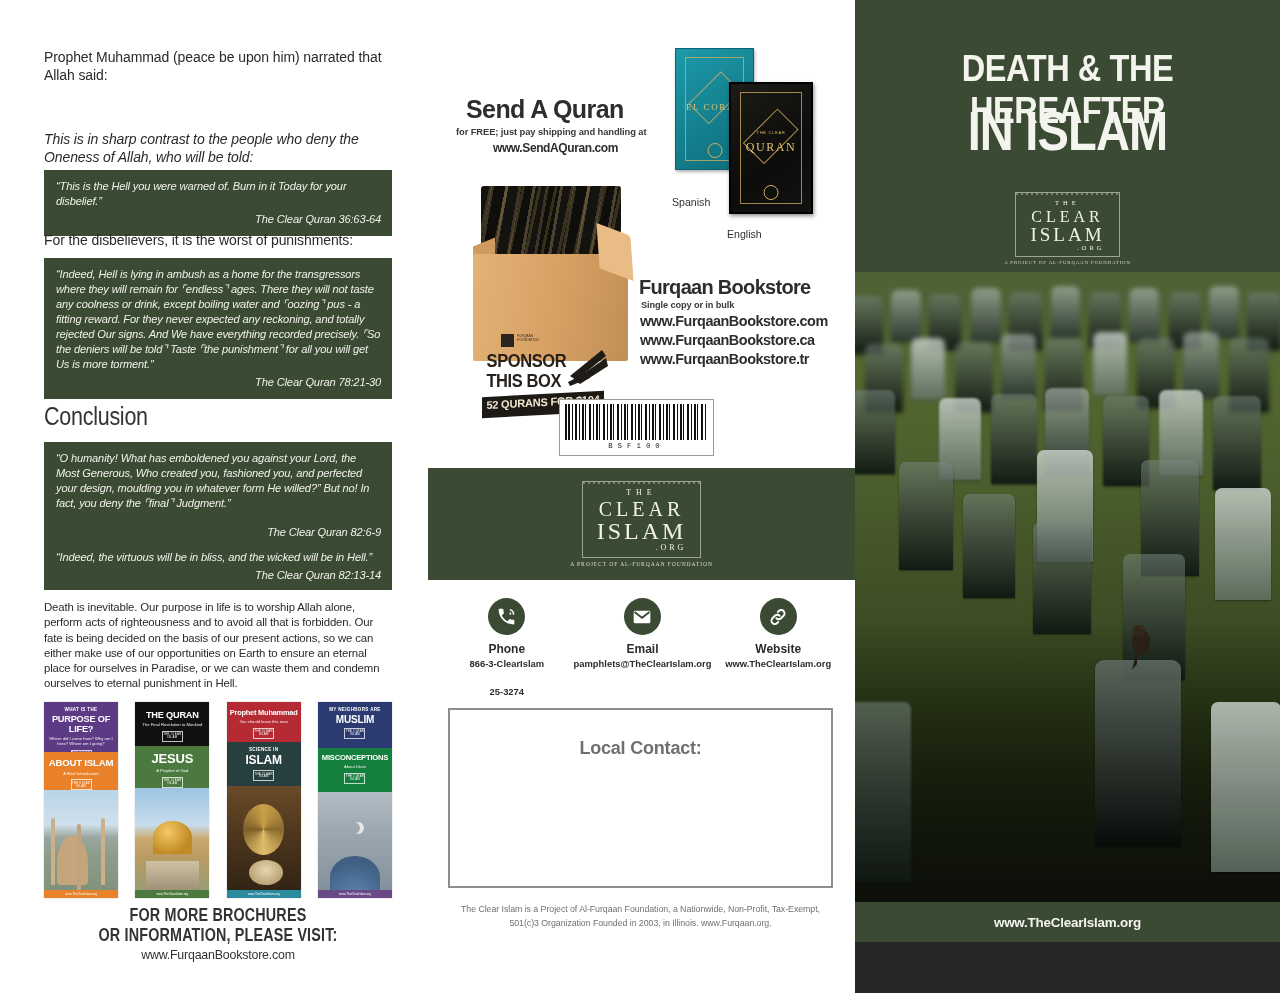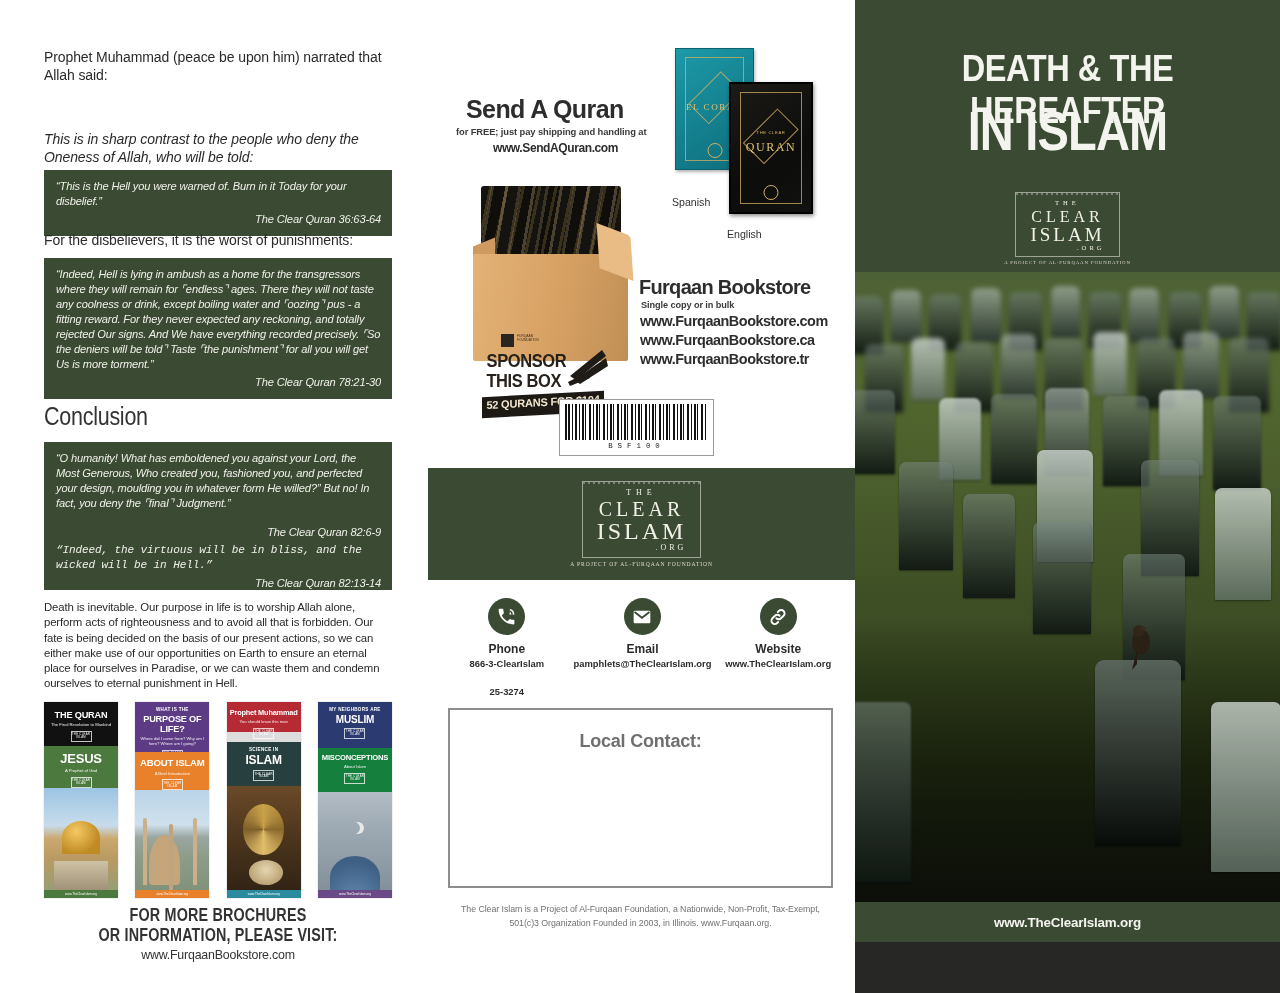--- a/index.html
+++ b/index.html
@@ -195,21 +195,21 @@
                  display: flex; justify-content: space-around; }
   .contact-item { text-align: center; width: 145px; }
   .contact-icon { width: 37px; height: 37px; border-radius: 50%; background: #3b4a33;
                   margin: 0 auto 7px; display: flex; align-items: center; justify-content: center; }
   .contact-label { font-size: 12px; font-weight: bold; color: #2c2c2c; }
   .contact-value { font-size: 9.4px; color: #2c2c2c; font-weight: 600; margin-top: 2px; line-height: 1.25; }
 
   
   #local-contact { position: absolute; left: 448px; top: 708px; width: 385px; height: 180px;
                    border: 2px solid #8d8d8d; background: #fff; }
-  #local-contact-label { text-align: center; margin-top: 21px; font-size: 18px; font-weight: bold;
+  #local-contact-label { text-align: center; margin-top: 28px; font-size: 18px; font-weight: bold;
                          color: #6f6f6f; letter-spacing: -.2px; }
   #mid-footer { position: absolute; left: 448px; top: 903px; width: 385px; text-align: center;
                 font-size: 8.8px; color: #717171; line-height: 1.55; letter-spacing: -.05px; }
 
   
   #right-panel { position: absolute; left: 855px; top: 0; width: 425px; height: 993px;
                  background: #272725; overflow: hidden; }
   #cover-top { position: absolute; left: 0; top: 0; width: 425px; height: 272px; background: #3b4a33; }
   #cover-title1 { position: absolute; left: 0; right: 0; top: 48px; text-align: center;
                   color: #f4f4ef; font-weight: bold; font-size: 37px; letter-spacing: -.5px;
@@ -260,62 +260,62 @@
     <div class="quote-box" style="left:44px; top:258px; width:348px;">
       <span>“Indeed, Hell is lying in ambush as a home for the transgressors where they will remain for ⌜endless⌝ ages. There they will not taste any coolness or drink, except boiling water and ⌜oozing⌝ pus - a fitting reward. For they never expected any reckoning, and totally rejected Our signs. And We have everything recorded precisely. ⌜So the deniers will be told⌝ Taste ⌜the punishment⌝ for all you will get Us is more torment.”</span>
       <span class="quote-ref">The Clear Quran 78:21-30</span>
     </div>
 
     <div id="conclusion-heading">Conclusion</div>
 
     <div class="quote-box" style="left:44px; top:442px; width:348px; height:148px;">
       <span>“O humanity! What has emboldened you against your Lord, the Most Generous, Who created you, fashioned you, and perfected your design, moulding you in whatever form He willed?” But no! In fact, you deny the ⌜final⌝ Judgment.”</span>
       <span class="quote-ref spaced">The Clear Quran 82:6-9</span>
-      <span style="display:block; margin-top:3px;font-family:Liberation Mono, monospace;">“Indeed, the virtuous will be in bliss, and the wicked will be in Hell.”</span>
+      <span style="display:block; margin-top:10px;">“Indeed, the virtuous will be in bliss, and the wicked will be in Hell.”</span>
       <span class="quote-ref">The Clear Quran 82:13-14</span>
     </div>
 
     <div id="closing-text">Death is inevitable. Our purpose in life is to worship Allah alone, perform acts of righteousness and to avoid all that is forbidden. Our fate is being decided on the basis of our present actions, so we can either make use of our opportunities on Earth to ensure an eternal place for ourselves in Paradise, or we can waste them and condemn ourselves to eternal punishment in Hell.</div>
 
     <div id="brochure-row">
-
-      <div class="brochure">
-        <div class="br-photo ph-dome" style="height:110px;"></div>
-        <div class="br-top" style="height:44px; background:#111111;">
-          <div class="br-t2" style="margin-top:3px">THE QURAN</div>
-          <div class="br-t3">The Final Revelation to Mankind</div>
-          <div class="br-logo">THE CLEAR ISLAM</div>
-        </div>
-        <div class="br-top" style="top:44px; height:42px; background:#4c7a3e;">
-          <div class="br-t2" style="font-size:13px">JESUS</div>
-          <div class="br-t3">A Prophet of God</div>
-          <div class="br-logo">THE CLEAR ISLAM</div>
-        </div>
-        <div class="br-foot" style="background:#4c7a3e;">www.TheClearIslam.org</div>
-      </div>
 
       <div class="brochure">
         <div class="br-photo ph-mosque" style="height:108px;"></div>
         <div class="br-top" style="height:50px; background:#5c3a84;">
           <div class="br-t1">WHAT IS THE</div>
           <div class="br-t2">PURPOSE OF LIFE?</div>
           <div class="br-t3">Where did I come from? Why am I here? Where am I going?</div>
           <div class="br-logo">THE CLEAR ISLAM</div>
         </div>
         <div class="br-top" style="top:50px; height:38px; background:#e8812a;">
           <div class="br-t2" style="font-size:9.6px">ABOUT ISLAM</div>
           <div class="br-t3">A Brief Introduction</div>
           <div class="br-logo">THE CLEAR ISLAM</div>
         </div>
         <div class="br-foot" style="background:#e8812a;">www.TheClearIslam.org</div>
       </div>
 
       <div class="brochure">
+        <div class="br-photo ph-dome" style="height:110px;"></div>
+        <div class="br-top" style="height:44px; background:#111111;">
+          <div class="br-t2" style="margin-top:3px">THE QURAN</div>
+          <div class="br-t3">The Final Revelation to Mankind</div>
+          <div class="br-logo">THE CLEAR ISLAM</div>
+        </div>
+        <div class="br-top" style="top:44px; height:42px; background:#4c7a3e;">
+          <div class="br-t2" style="font-size:13px">JESUS</div>
+          <div class="br-t3">A Prophet of God</div>
+          <div class="br-logo">THE CLEAR ISLAM</div>
+        </div>
+        <div class="br-foot" style="background:#4c7a3e;">www.TheClearIslam.org</div>
+      </div>
+
+      <div class="brochure">
         <div class="br-photo ph-science" style="height:112px;"></div>
-        <div class="br-top" style="height:30px; background:#b52a33;">
+        <div class="br-top" style="height:40px; background:#b52a33;">
           <div class="br-t2" style="font-size:7.4px; margin-top:2px">Prophet Muhammad</div>
           <div class="br-t3">You should know this man</div>
           <div class="br-logo">THE CLEAR ISLAM</div>
         </div>
         <div class="br-top" style="top:40px; height:44px; background:#27403f;">
           <div class="br-t1">SCIENCE IN</div>
           <div class="br-t2" style="font-size:12px">ISLAM</div>
           <div class="br-logo">THE CLEAR ISLAM</div>
         </div>
         <div class="br-foot" style="background:#2a8a9e;">www.TheClearIslam.org</div>

